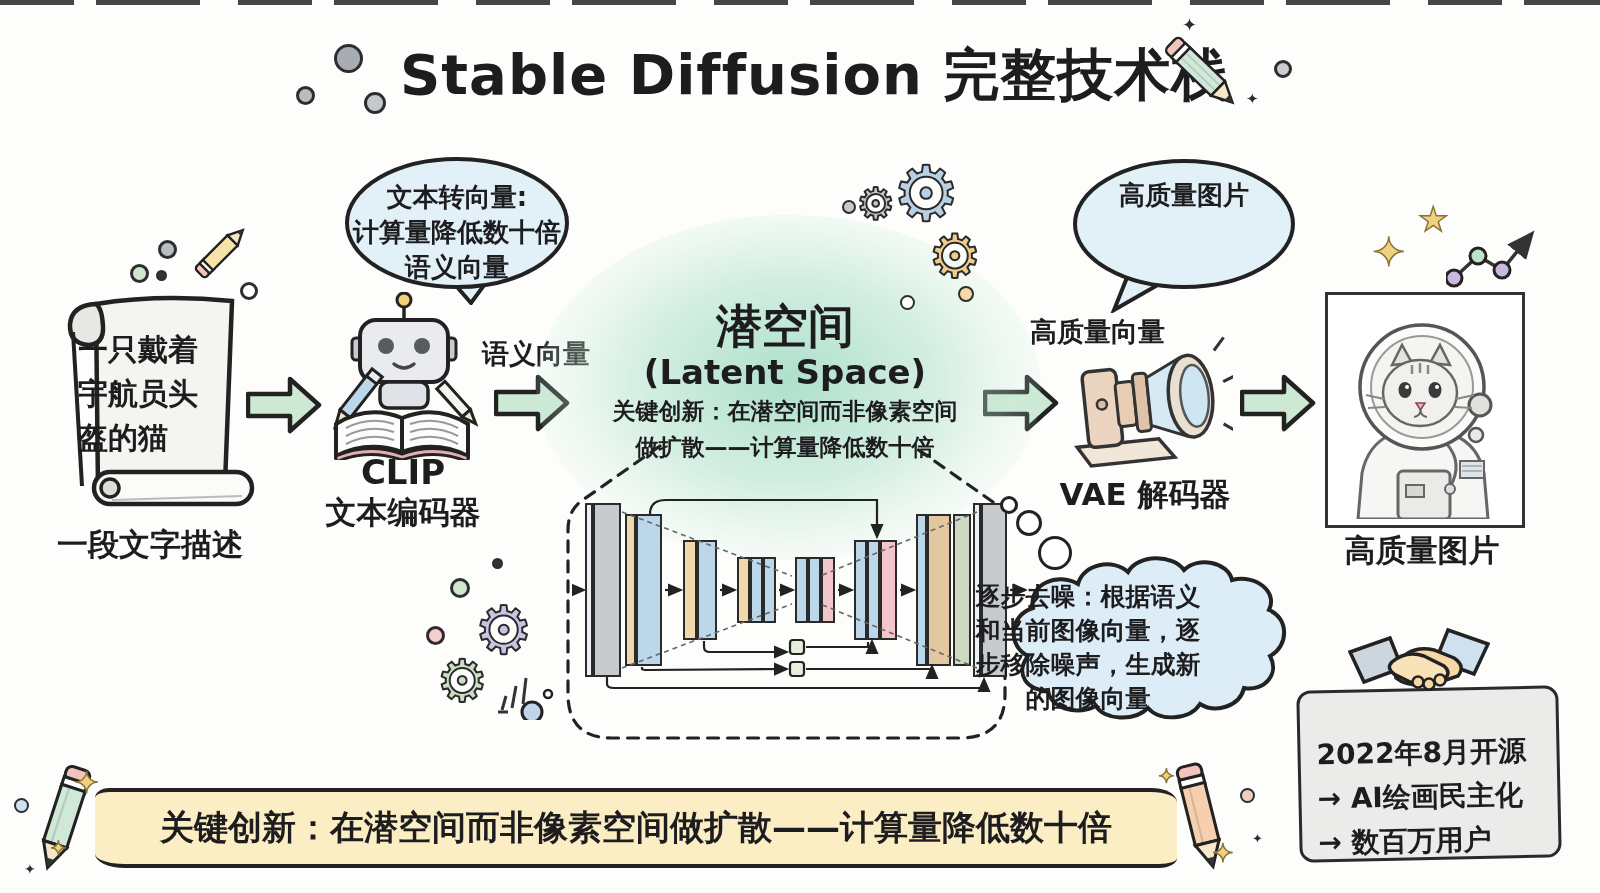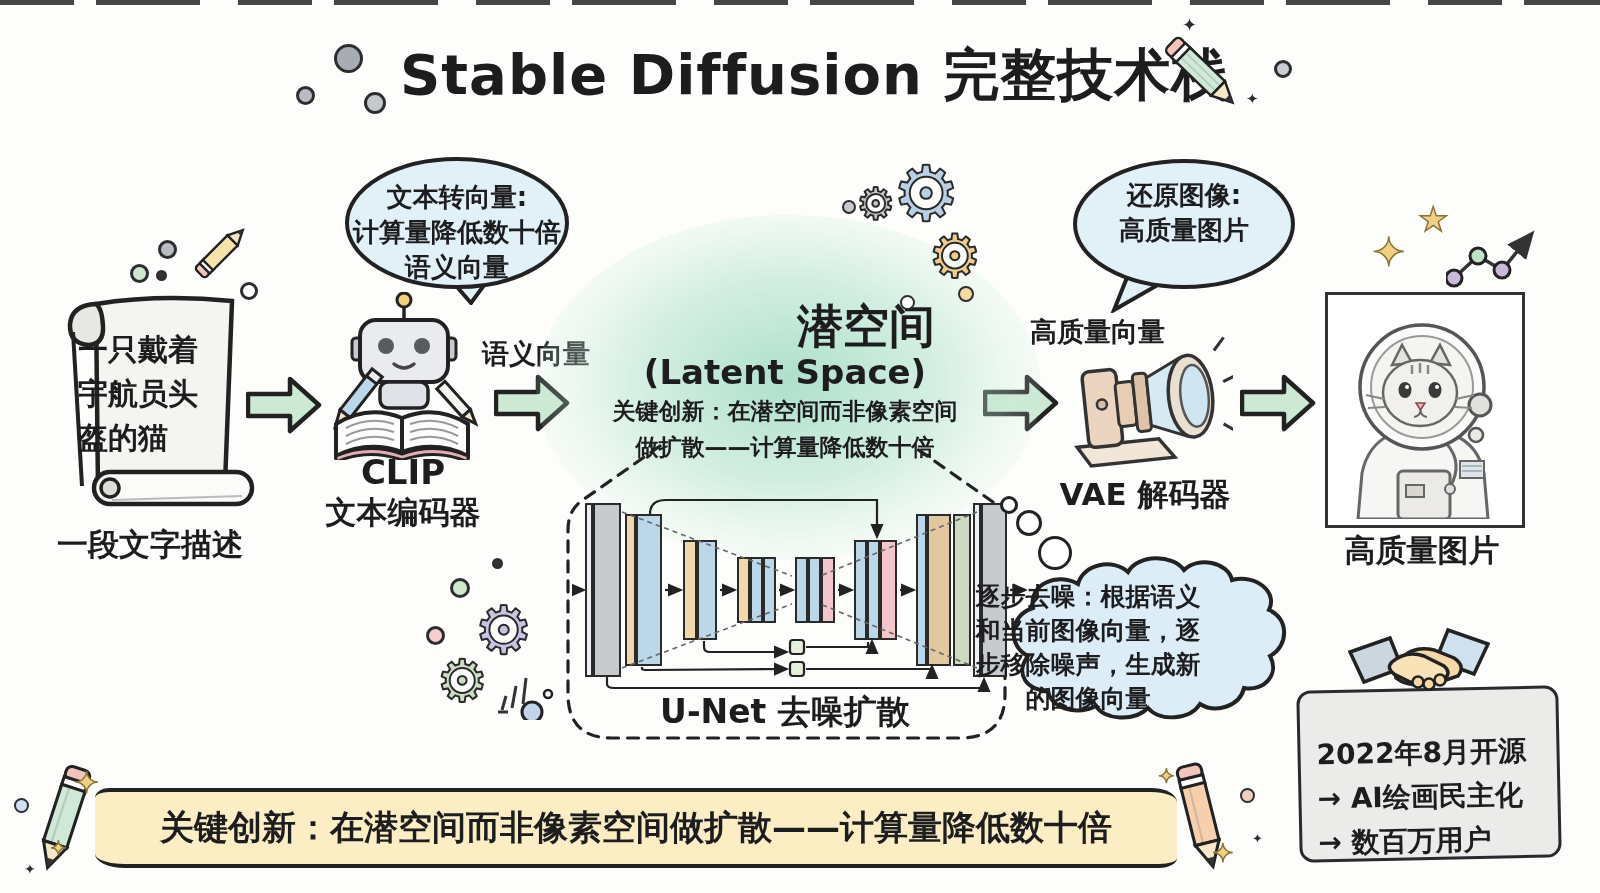--- a/index.html
+++ b/index.html
@@ -160,38 +160,37 @@
     <path d="M18,132 Q50,112 84,126 L84,160 Q50,148 18,164 Z" fill="#fcfcfa" stroke="#222" stroke-width="4"></path>
     <path d="M150,132 Q118,112 84,126 L84,160 Q118,148 150,164 Z" fill="#fcfcfa" stroke="#222" stroke-width="4"></path>
     <path d="M18,164 Q50,150 84,162 Q118,150 150,164 L150,170 Q118,156 84,168 Q50,156 18,170 Z" fill="#e3aeb6" stroke="#222" stroke-width="3"></path>
     <path d="M28,136 Q52,124 76,132 M28,144 Q52,132 76,140 M28,152 Q52,140 76,148" stroke="#999" stroke-width="2" fill="none"></path>
     <path d="M140,136 Q116,124 92,132 M140,144 Q116,132 92,140 M140,152 Q116,140 92,148" stroke="#999" stroke-width="2" fill="none"></path>
   </svg>
   <div class="abs ctr" style="left:328px;top:452px;width:150px;font-size:34px;font-weight:700;">CLIP</div>
   <div class="abs ctr label-lg" style="left:318px;top:492px;width:170px;">文本编码器</div>
 
   <div class="abs glow"></div>
-  <div class="abs ctr" style="left:635px;top:296px;width:300px;font-size:46px;font-weight:700;text-align:right;">潜空间</div>
+  <div class="abs ctr" style="left:635px;top:296px;width:300px;font-size:46px;font-weight:700;">潜空间</div>
   <div class="abs ctr" style="left:615px;top:352px;width:340px;font-size:34px;font-weight:700;text-align:center;">(Latent Space)</div>
   <div class="abs ctr note" style="left:605px;top:397px;width:360px;">关键创新：在潜空间而非像素空间</div>
   <div class="abs ctr note" style="left:605px;top:433px;width:360px;">做扩散——计算量降低数十倍</div>
 
   <div class="abs gear" style="left:856px;top:182px;font-size:44px;color:#c3c9ce;">⚙</div>
   <div class="abs gear" style="left:892px;top:156px;font-size:76px;color:#b9cfe3;">⚙</div>
   <div class="abs gear" style="left:928px;top:226px;font-size:60px;color:#f0cd8c;">⚙</div>
   <div class="abs dot" style="left:842px;top:200px;width:10px;height:10px;background:#c3c9ce;border-width:2.5px;"></div>
   <div class="abs dot" style="left:900px;top:295px;width:11px;height:11px;background:#fff;border-width:2.5px;"></div>
   <div class="abs dot" style="left:958px;top:286px;width:12px;height:12px;background:#f4d9a2;border-width:2.5px;"></div>
 
   <svg class="abs" style="left:1072px;top:158px;width:225px;height:155px;" viewBox="0 0 225 155">
     <path d="M58,112 L42,152 L98,120 Z" fill="#e2f0f8" stroke="#222" stroke-width="4"></path>
     <ellipse cx="112" cy="66" rx="109" ry="63" fill="#e2f0f8" stroke="#222" stroke-width="4"></ellipse>
   </svg>
   <div class="abs ctr bubble-text" style="left:1084px;top:178px;width:200px;">
-    <div>还原图像:</div>
     <div>高质量图片</div>
   </div>
   <div class="abs bold" style="left:1030px;top:314px;font-size:27px;">高质量向量</div>
 
   <svg class="abs" style="left:1055px;top:328px;width:178px;height:142px;" viewBox="0 0 178 142">
     <g transform="rotate(-6 90 75)">
       <polygon points="18,112 100,112 114,132 30,132" fill="#f2e6d8" stroke="#333" stroke-width="3.5"></polygon>
       <rect x="30" y="38" width="34" height="76" rx="7" fill="#ecd5c0" stroke="#333" stroke-width="3.5"></rect>
       <circle cx="47" cy="72" r="5" fill="#d8bea6" stroke="#333" stroke-width="2.5"></circle>
       <rect x="62" y="52" width="18" height="44" rx="4" fill="#e7cdb4" stroke="#333" stroke-width="3"></rect>
@@ -301,21 +300,20 @@
     </g>
     <rect x="218" y="150" width="14" height="14" rx="3" fill="#e6efdb" stroke="#222" stroke-width="2.2"></rect>
     <rect x="218" y="172" width="14" height="14" rx="3" fill="#e6efdb" stroke="#222" stroke-width="2.2"></rect>
     <path d="M132,151 L132,157 Q132,162 138,162 L214,162" fill="none" stroke="#222" stroke-width="2.2" marker-end="url(#uah)"></path>
     <path d="M234,157 L296,157 L296,152 M296,157 L302,157" fill="none" stroke="#222" stroke-width="2.2"></path>
     <path d="M234,157 L300,157 L300,152" fill="none" stroke="#222" stroke-width="2.2" marker-end="url(#uah)"></path>
     <path d="M70,177 L70,179 Q70,180 76,180 L214,179" fill="none" stroke="#222" stroke-width="2.2" marker-end="url(#uah)"></path>
     <path d="M234,179 L360,179 L360,177" fill="none" stroke="#222" stroke-width="2.2" marker-end="url(#uah)"></path>
     <path d="M35,187 L35,194 Q35,198 42,198 L412,198 L412,190" fill="none" stroke="#222" stroke-width="2.2" marker-end="url(#uah)"></path>
   </svg>
-  <div class="abs ctr" style="left:600px;top:690px;width:370px;font-size:33px;font-weight:700;">U-Net 去噪扩散</div>
 
   <div class="abs dot" style="left:492px;top:558px;width:7px;height:7px;background:#333;border-width:2px;"></div>
   <div class="abs dot" style="left:450px;top:578px;width:14px;height:14px;background:#cfe8cd;"></div>
   <div class="abs dot" style="left:426px;top:626px;width:13px;height:13px;background:#f5cfcf;"></div>
   <div class="abs gear" style="left:474px;top:598px;font-size:66px;color:#c9c4e4;">⚙</div>
   <div class="abs gear" style="left:436px;top:652px;font-size:58px;color:#ccdfc5;">⚙</div>
   <svg class="abs" style="left:496px;top:668px;width:60px;height:52px;" viewBox="0 0 60 52">
     <line x1="10" y1="28" x2="6" y2="42" stroke="#333" stroke-width="3"></line>
     <line x1="20" y1="18" x2="16" y2="40" stroke="#333" stroke-width="3"></line>
     <line x1="30" y1="10" x2="27" y2="36" stroke="#333" stroke-width="3"></line>

